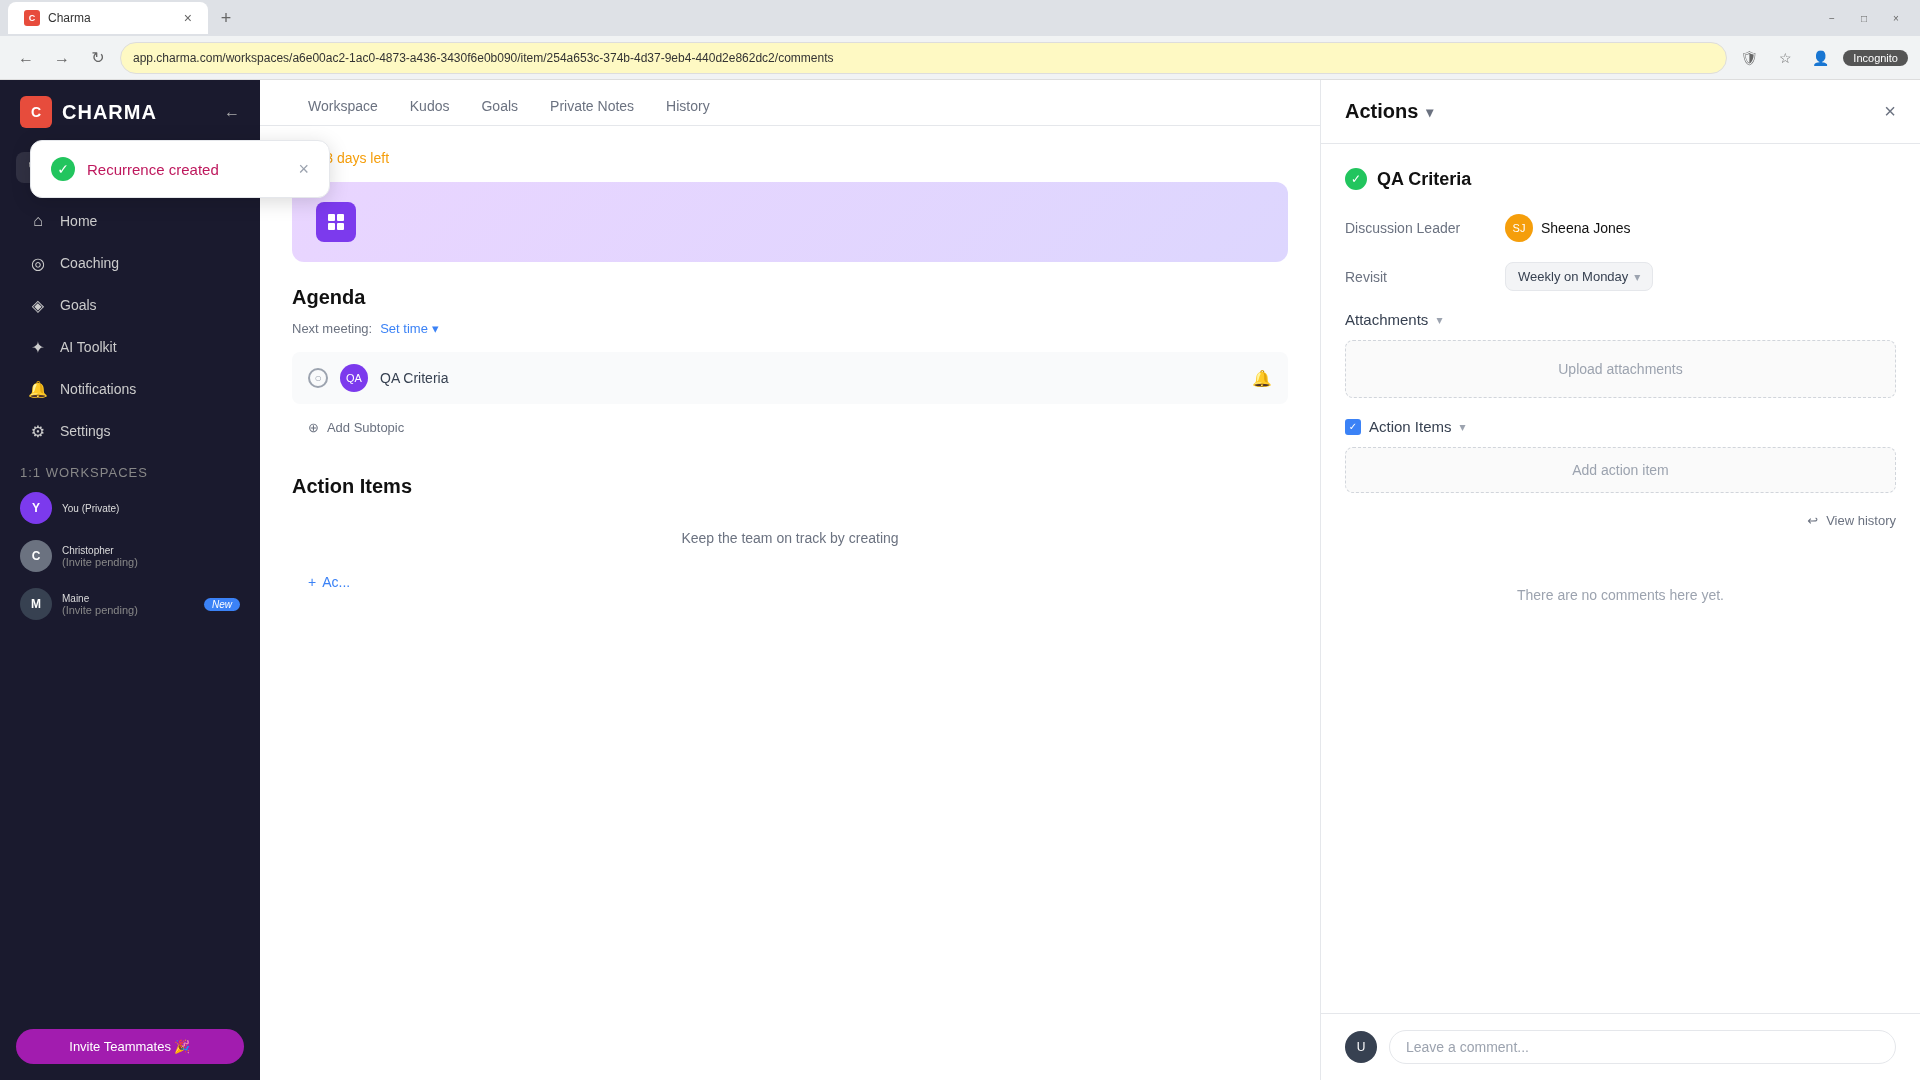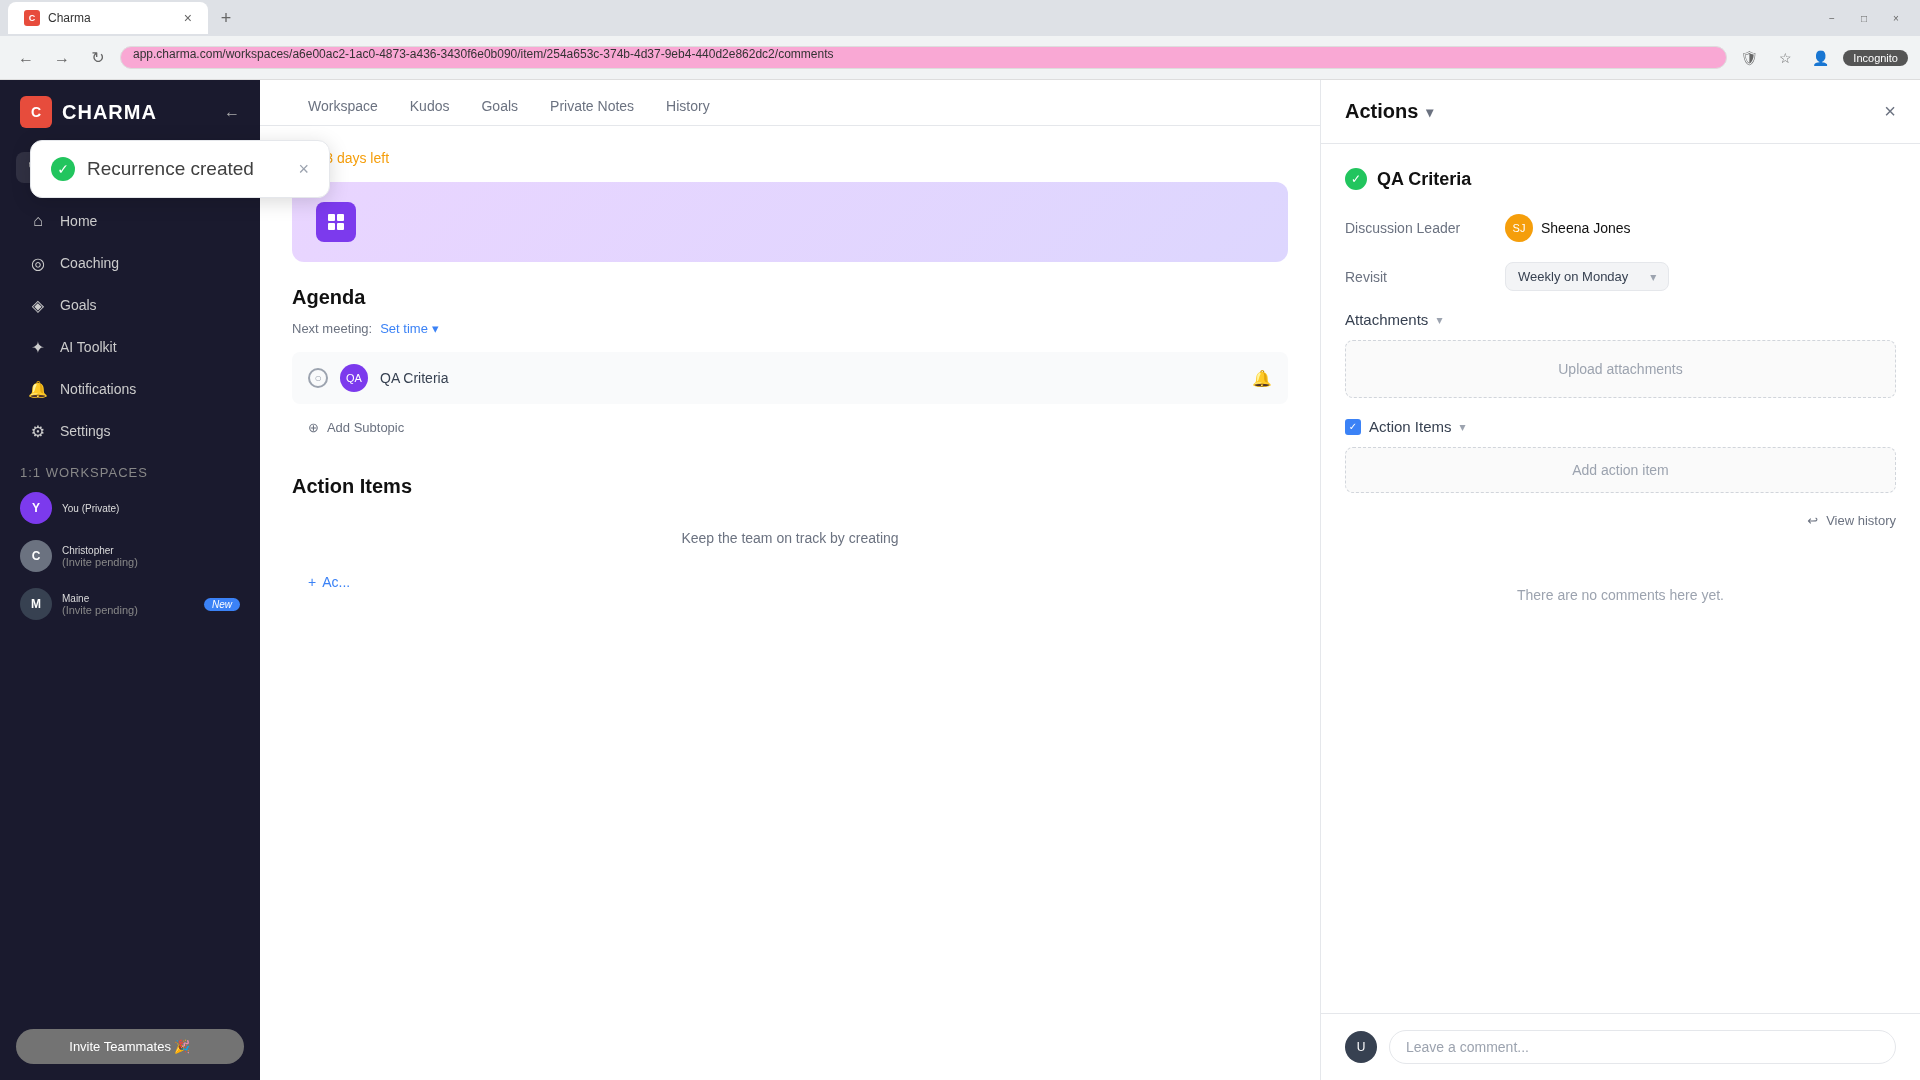--- a/index.html
+++ b/index.html
@@ -11,21 +11,21 @@
     .browser-tab { background: #fff; border-radius: 8px 8px 0 0; padding: 0 16px; height: 32px; display: flex; align-items: center; gap: 8px; font-size: 13px; min-width: 200px; }
     .browser-tab .favicon { width: 16px; height: 16px; background: #e74c3c; border-radius: 3px; display: flex; align-items: center; justify-content: center; color: #fff; font-size: 9px; font-weight: bold; }
     .browser-tab .tab-title { flex: 1; font-size: 12px; color: #333; }
     .browser-tab .close-tab { color: #666; font-size: 14px; cursor: pointer; }
     .new-tab-btn { width: 28px; height: 28px; display: flex; align-items: center; justify-content: center; color: #666; font-size: 18px; cursor: pointer; border-radius: 50%; }
     .browser-tab-bar .window-controls { margin-left: auto; display: flex; gap: 8px; }
     .window-ctrl { width: 16px; height: 16px; border-radius: 50%; display: flex; align-items: center; justify-content: center; font-size: 10px; color: #666; cursor: pointer; }
 
     .browser-toolbar { background: #f1f3f4; height: 44px; display: flex; align-items: center; padding: 0 12px; gap: 8px; border-bottom: 1px solid #ddd; }
     .nav-btn { width: 28px; height: 28px; border-radius: 50%; display: flex; align-items: center; justify-content: center; color: #666; font-size: 16px; cursor: pointer; }
-    .address-bar { flex: 1; background: #f9a8d4; border: 1px solid #ddd; border-radius: 20px; height: 23px; display: flex; align-items: flex-start; padding: 0 12px; font-size: 12px; color: #333; }
+    .address-bar { flex: 1; background: #fef9c3; border: 1px solid #ddd; border-radius: 20px; height: 32px; display: flex; align-items: center; padding: 0 12px; font-size: 12px; color: #333; }
     .toolbar-icons { display: flex; gap: 8px; align-items: center; }
     .toolbar-icon { width: 28px; height: 28px; border-radius: 50%; display: flex; align-items: center; justify-content: center; color: #666; font-size: 14px; cursor: pointer; }
     .incognito-badge { background: #555; color: #fff; border-radius: 12px; padding: 2px 10px; font-size: 11px; cursor: pointer; }
 
     
     .app-container { display: flex; width: 100%; margin-top: 80px; height: calc(1080px - 80px); }
 
     
     .sidebar { width: 260px; background: #1a1a2e; color: #fff; display: flex; flex-direction: column; padding: 0; flex-shrink: 0; }
     .sidebar-logo { padding: 16px 20px; display: flex; align-items: center; gap: 10px; }
@@ -48,21 +48,21 @@
     .avatar { width: 32px; height: 32px; border-radius: 50%; display: flex; align-items: center; justify-content: center; font-size: 12px; font-weight: bold; flex-shrink: 0; }
     .avatar-you { background: #7c3aed; color: #fff; }
     .avatar-chris { background: #6b7280; color: #fff; }
     .avatar-maine { background: #374151; color: #fff; }
 
     .workspace-info { flex: 1; }
     .workspace-name { font-size: 10px; color: #ddd; }
     .workspace-sub { font-size: 11px; color: #888; }
     .new-badge { background: #3b82f6; color: #fff; border-radius: 10px; padding: 1px 8px; font-size: 10px; font-style: italic; }
 
-    .invite-btn { margin: 16px; background: #737373; border: none; color: #fff; border-radius: 20px; padding: 10px 16px; font-size: 13px; cursor: pointer; width: calc(100% - 32px); display: flex; align-items: center; justify-content: center; gap: 6px; }
+    .invite-btn { margin: 16px; background: #a21caf; border: none; color: #fff; border-radius: 20px; padding: 10px 16px; font-size: 13px; cursor: pointer; width: calc(100% - 32px); display: flex; align-items: center; justify-content: center; gap: 6px; }
 
     
     .main-content { flex: 1; background: #fff; overflow-y: auto; position: relative; }
     
     .main-header { padding: 20px 32px 0; }
     .workspace-title { font-size: 28px; font-weight: 700; color: #111; margin-bottom: 4px; }
     
     .main-tabs { display: flex; gap: 0; border-bottom: 1px solid #e5e7eb; padding: 0 32px; margin-top: 8px; }
     .main-tab { padding: 10px 16px; font-size: 14px; color: #6b7280; cursor: pointer; border-bottom: 2px solid transparent; margin-bottom: -1px; }
 
@@ -88,42 +88,42 @@
 
     .add-subtopic { display: flex; align-items: center; gap: 8px; padding: 8px 16px; color: #6b7280; font-size: 13px; cursor: pointer; }
 
     .action-items-section { margin-bottom: 32px; }
     .keep-track-text { color: #6b7280; font-size: 14px; text-align: center; padding: 20px; }
     .add-action-btn { display: flex; align-items: center; gap: 6px; color: #3b82f6; font-size: 14px; cursor: pointer; padding: 8px 16px; }
 
     
     .toast { position: fixed; top: 140px; left: 30px; background: #fff; border-radius: 12px; padding: 16px 20px; display: flex; align-items: center; gap: 12px; box-shadow: 0 4px 20px rgba(0,0,0,0.15); border: 1px solid #e5e7eb; z-index: 2000; min-width: 300px; }
     .toast-icon { width: 24px; height: 24px; border-radius: 50%; background: #22c55e; display: flex; align-items: center; justify-content: center; color: #fff; font-size: 14px; flex-shrink: 0; }
-    .toast-text { font-size: 19px; color: #404040; flex: 1; font-weight: 500; }
+    .toast-text { font-size: 15px; color: #be185d; flex: 1; font-weight: 500; }
     .toast-close { color: #9ca3af; font-size: 18px; cursor: pointer; }
 
     
     .right-panel { width: 600px; background: #fff; border-left: 1px solid #e5e7eb; display: flex; flex-direction: column; flex-shrink: 0; }
     
     .panel-header { display: flex; align-items: center; padding: 20px 24px; border-bottom: 1px solid #e5e7eb; }
     .panel-title { font-size: 20px; font-weight: 600; color: #111; display: flex; align-items: center; gap: 8px; }
     .panel-title .chevron { color: #6b7280; font-size: 14px; }
     .panel-close { margin-left: auto; color: #6b7280; font-size: 20px; cursor: pointer; }
 
     .panel-body { flex: 1; overflow-y: auto; padding: 24px; }
 
     .panel-item-title { display: flex; align-items: center; gap: 10px; margin-bottom: 24px; }
     .item-check { width: 22px; height: 22px; border-radius: 50%; border: 2px solid #22c55e; background: #22c55e; display: flex; align-items: center; justify-content: center; color: #fff; font-size: 12px; }
     .item-name { font-size: 18px; font-weight: 600; color: #111; }
 
     .field-row { display: flex; align-items: center; margin-bottom: 20px; }
     .field-label { width: 160px; font-size: 14px; color: #6b7280; flex-shrink: 0; }
     .field-value { display: flex; align-items: center; gap: 8px; font-size: 14px; color: #111; }
     .leader-avatar { width: 28px; height: 28px; border-radius: 50%; background: #f59e0b; display: flex; align-items: center; justify-content: center; color: #fff; font-size: 11px; }
-    .revisit-btn { display: flex; align-items: center; gap: 22px; background: #f3f4f6; border: 1px solid #e5e7eb; border-radius: 8px; padding: 6px 12px; font-size: 13px; color: #374151; cursor: pointer; }
+    .revisit-btn { display: flex; align-items: center; gap: 6px; background: #f3f4f6; border: 1px solid #e5e7eb; border-radius: 8px; padding: 6px 12px; font-size: 13px; color: #374151; cursor: pointer; }
     .revisit-btn .chevron { color: #9ca3af; font-size: 12px; }
 
     .attachments-section { margin-bottom: 20px; }
     .section-header { display: flex; align-items: center; gap: 8px; font-size: 15px; font-weight: 500; color: #374151; margin-bottom: 12px; cursor: pointer; }
     .section-chevron { color: #9ca3af; font-size: 12px; }
 
     .upload-area { border: 1px dashed #d1d5db; border-radius: 8px; padding: 20px; text-align: center; color: #9ca3af; font-size: 14px; cursor: pointer; background: #fafafa; }
 
     .action-items-panel { margin-bottom: 20px; }
     .action-items-header { display: flex; align-items: center; gap: 8px; margin-bottom: 12px; }

